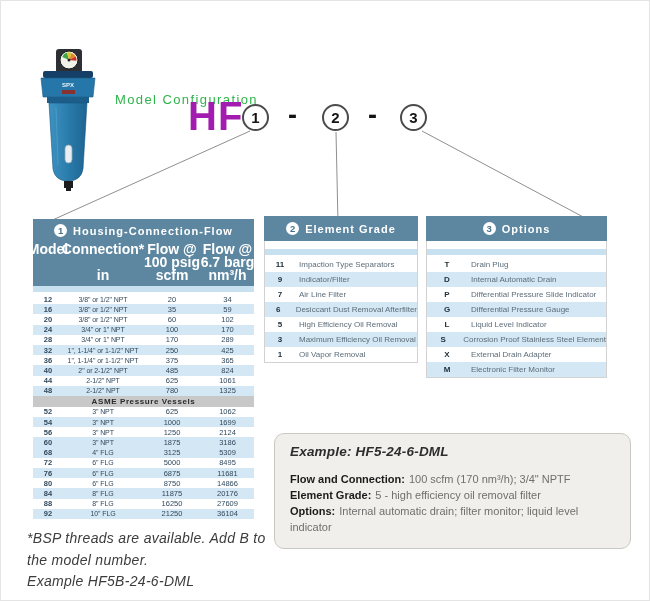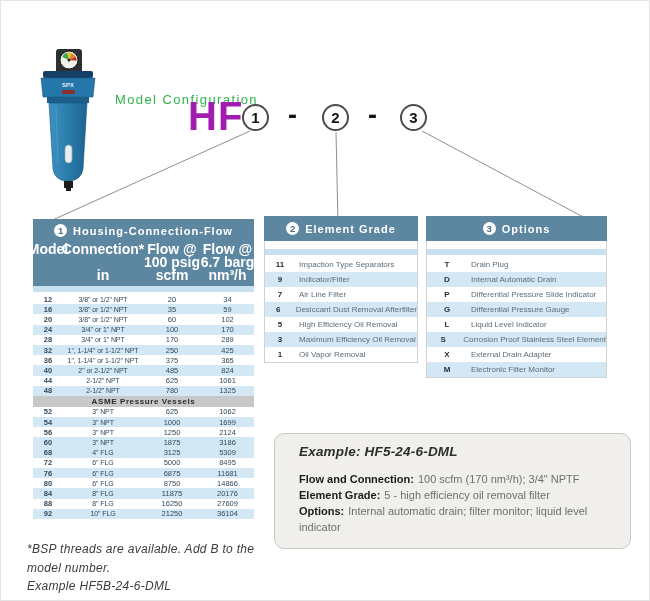--- a/index.html
+++ b/index.html
@@ -55,41 +55,41 @@
   .c-model{width:30px;text-align:center;font-weight:bold;}
   .c-conn{width:80px;text-align:center;font-size:7px;letter-spacing:-0.1px;white-space:nowrap;}
   .c-f1{width:58px;text-align:center;}
   .c-f2{width:53px;text-align:center;}
   .asme-divider{
     height:11px;background:#c8c8c8;color:#2b2b2b;font-size:8px;font-weight:bold;
     display:flex;align-items:center;justify-content:center;letter-spacing:0.6px;
   }
   .footnote{
     position:absolute;left:26px;top:527px;width:240px;
-    font-size:12px;font-style:italic;color:#3c3c3c;line-height:1.55;letter-spacing:0.3px;margin-top:12px;
+    font-size:14px;font-style:italic;color:#3c3c3c;line-height:1.55;letter-spacing:0.3px;
   }
 
   
   .t2{left:263px;top:215px;width:154px;border:1px solid #d2d2d2;border-top:none;}
   .t3{left:425px;top:215px;width:181px;border:1px solid #d2d2d2;border-top:none;}
   .t2 .t-head,.t3 .t-head{height:25px;margin:0 -1px;}
   .gbody{background:#fff;padding-top:8px;}
   .gbody .strip{margin-bottom:2px;}
   .grow{display:flex;align-items:center;height:15px;padding-left:5px;}
   .grow.odd{background:#d4e7f4;}
   .g-key{font-size:8px;font-weight:bold;color:#22313d;text-align:center;}
   .t2 .g-key{width:20px;}
   .t3 .g-key{width:30px;}
   .g-label{font-size:8px;color:#5d6d79;margin-left:9px;white-space:nowrap;}
 
   
   .example-box{
     position:absolute;left:273px;top:432px;width:357px;box-sizing:border-box;
     background:#f0efeb;border:1.5px solid #c9c8c3;border-radius:10px;
-    padding:10px 15px 12px 24px;
+    padding:10px 15px 12px 15px;
   }
   .ex-title{font-size:13.5px;font-weight:bold;font-style:italic;color:#2d2d2d;margin-bottom:13px;letter-spacing:0.2px;}
   .ex-line{font-size:11px;line-height:1.45;}
   .ex-label{font-weight:bold;color:#1b1b1b;margin-right:4px;}
   .ex-value{color:#6f6f6f;}
 
   
   .product{position:absolute;left:36px;top:48px;width:62px;height:142px;}
 </style>
 </head>

